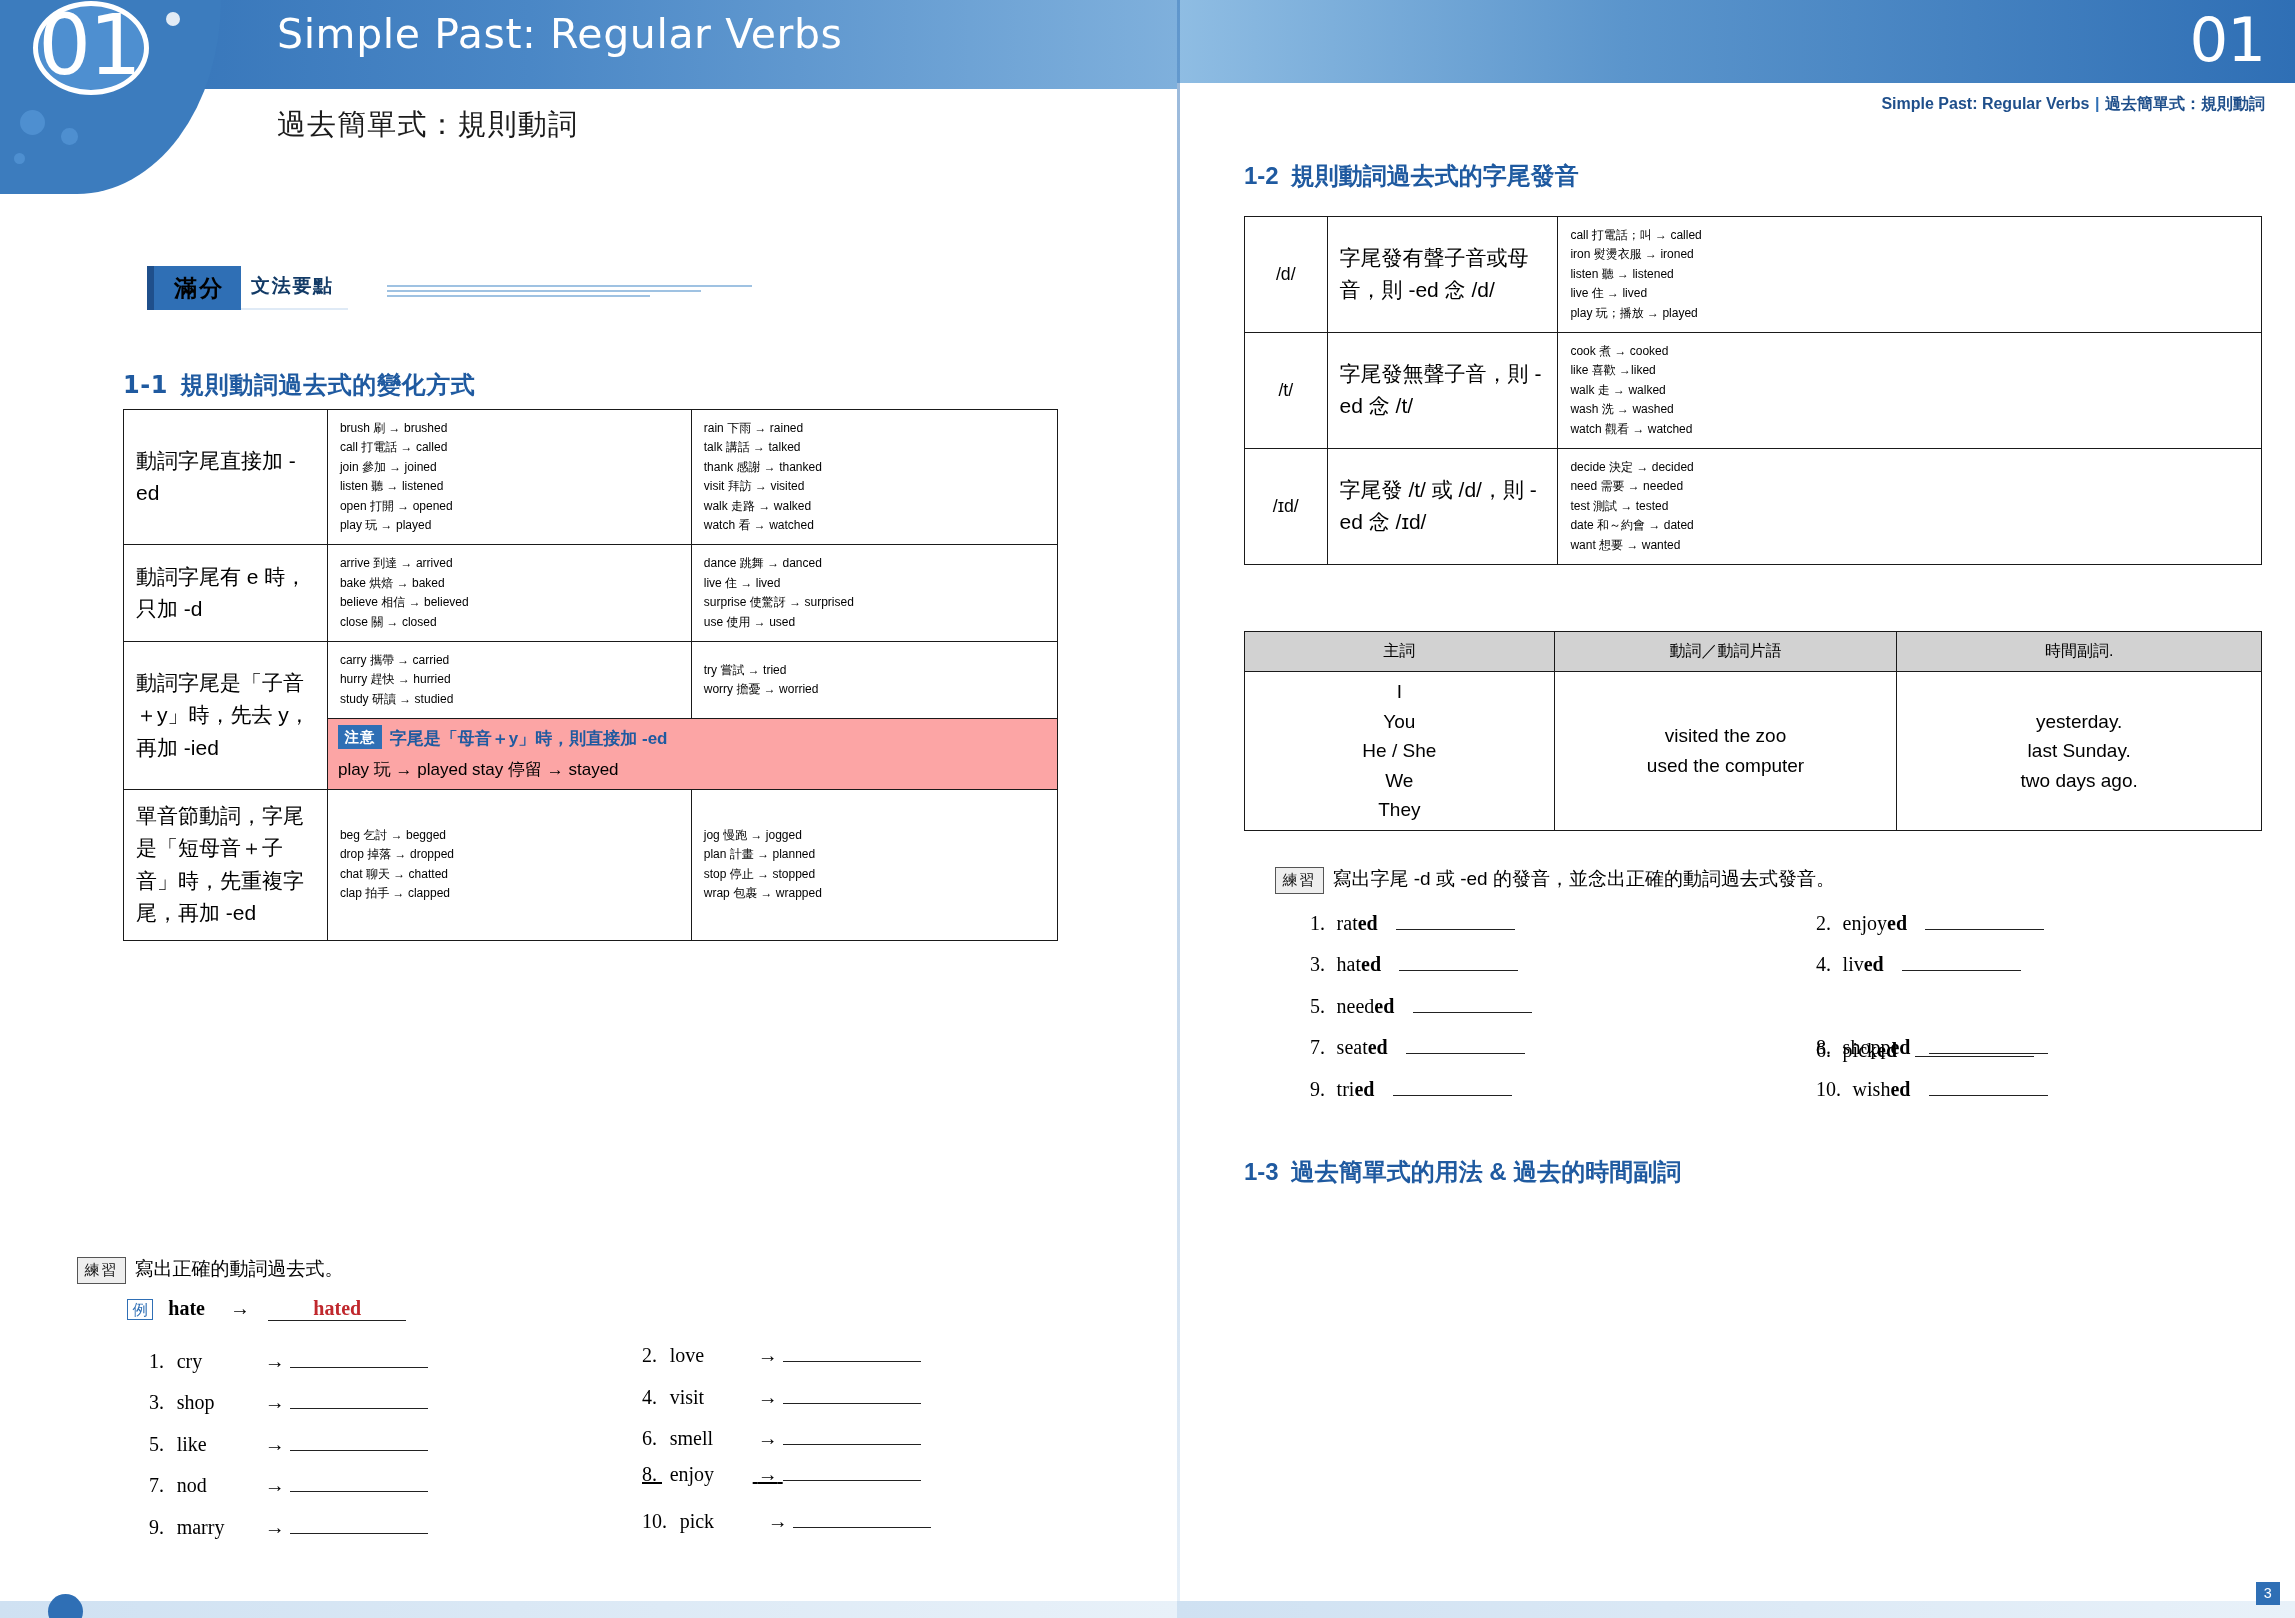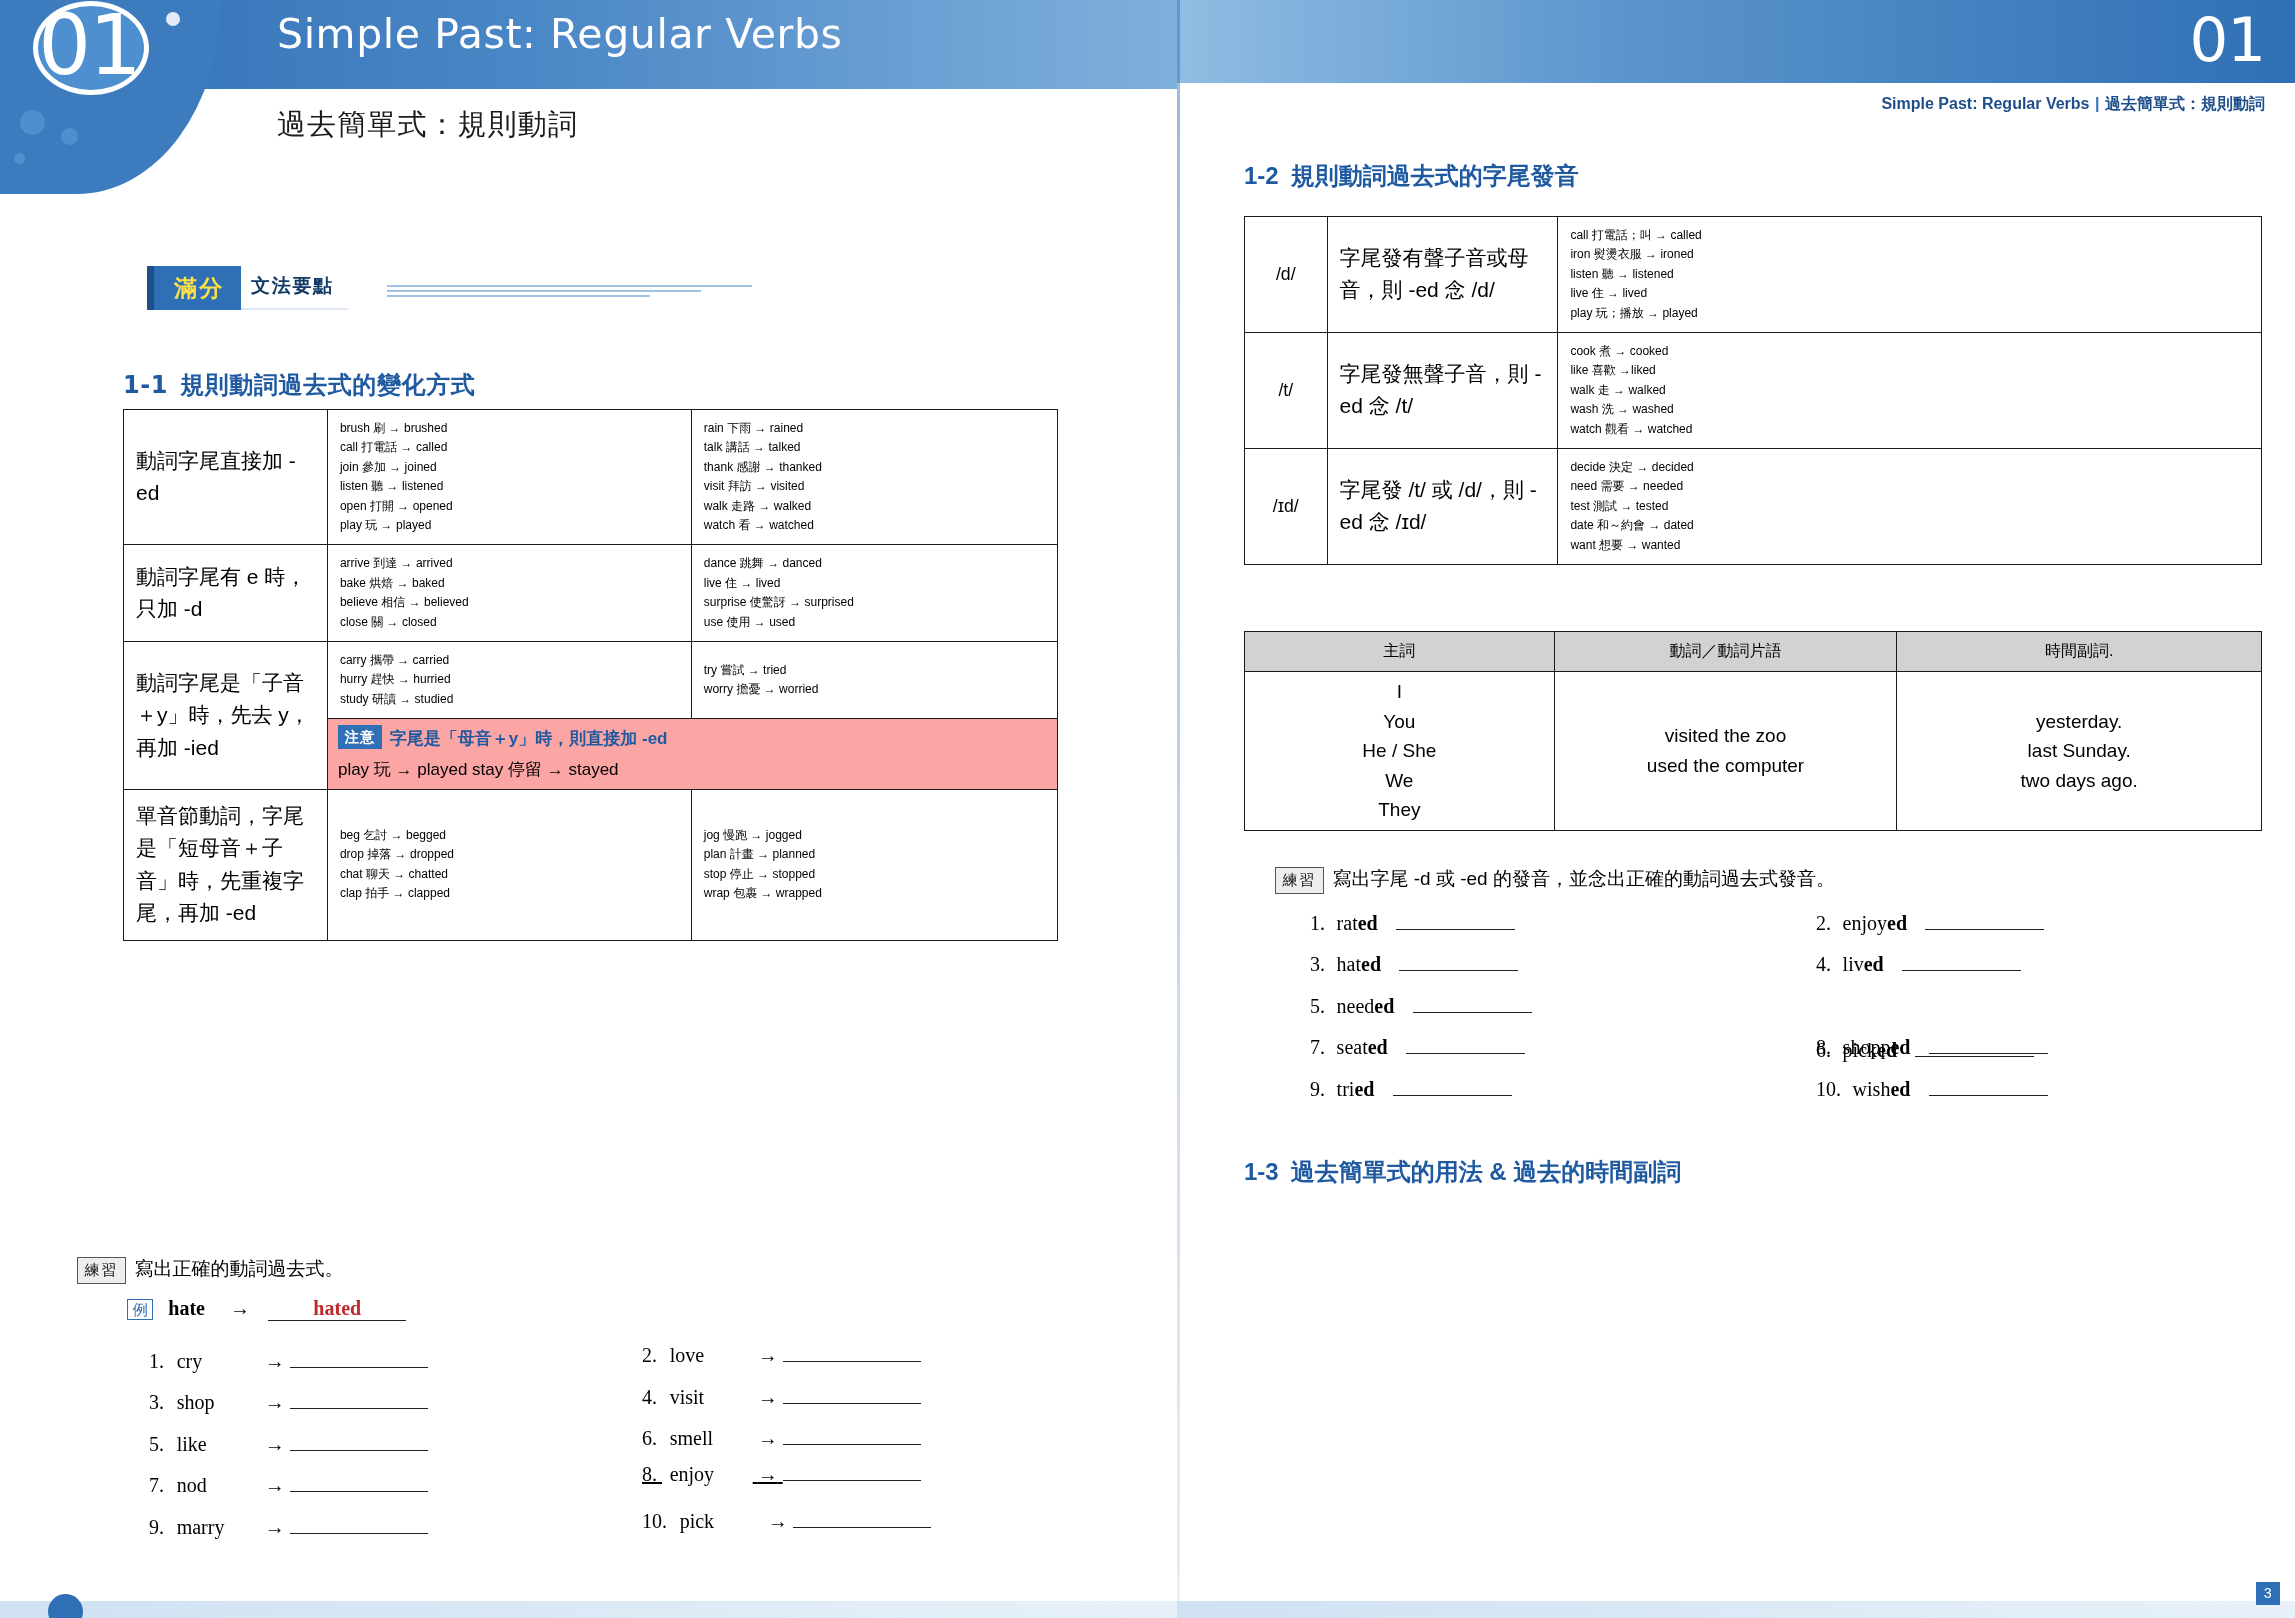--- a/index.html
+++ b/index.html
@@ -59,21 +59,21 @@
   }
   .header-crumb{
     position:absolute;right:30px;top:94px;font-size:16px;color:#1f4f8b;font-weight:bold;
   }
   .header-crumb .sep{color:#2f6fb5;padding:0 5.5px;}
 
   
   .badge-row{position:absolute;left:147px;top:266px;width:664px;height:50px;}
   .badge{
     position:relative;display:inline-block;
-    background:#2f6fb5;color:#fde047;font-size:23px;font-weight:bold;
+    background:#2f6fb5;color:#000000;font-size:23px;font-weight:bold;
     padding:6.6px 16.6px 6.6px 20px;letter-spacing:2.2px;
   }
   .badge2{
     display:inline-block;background:#ffffff;color:#123a66;font-size:19px;font-weight:bold;
     padding:8.9px 14.4px 7.7px 10px;letter-spacing:1.7px;border:0;
     position:relative;top:-2.2px;
   }
   .badge-wrap{
     display:inline-flex;align-items:stretch;
     background:#dfeaf6;border-left:7.7px solid #1f4f8b;

